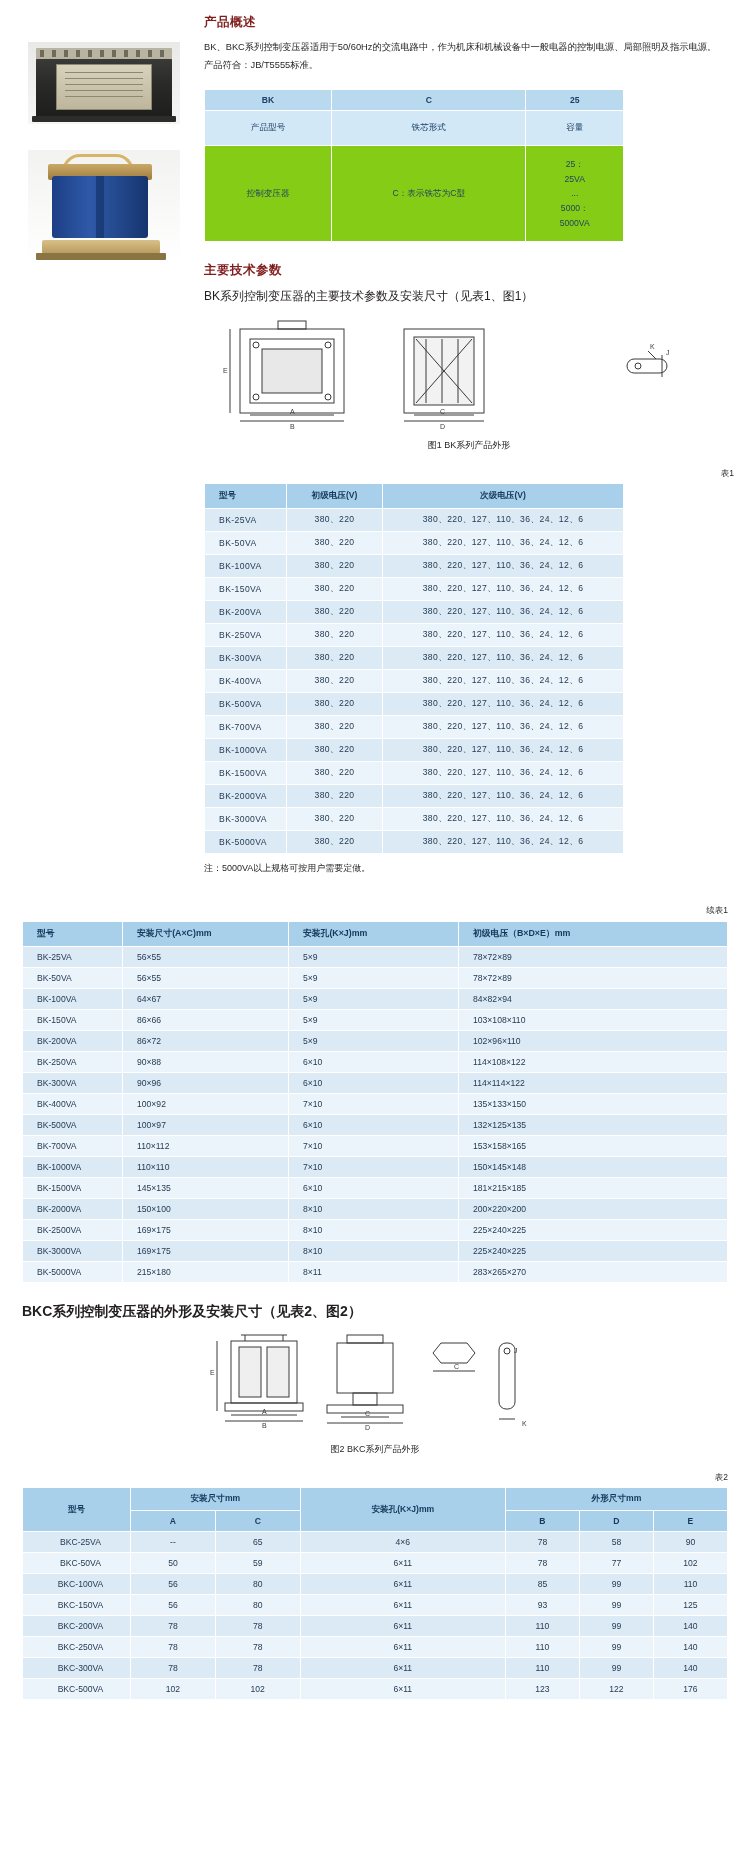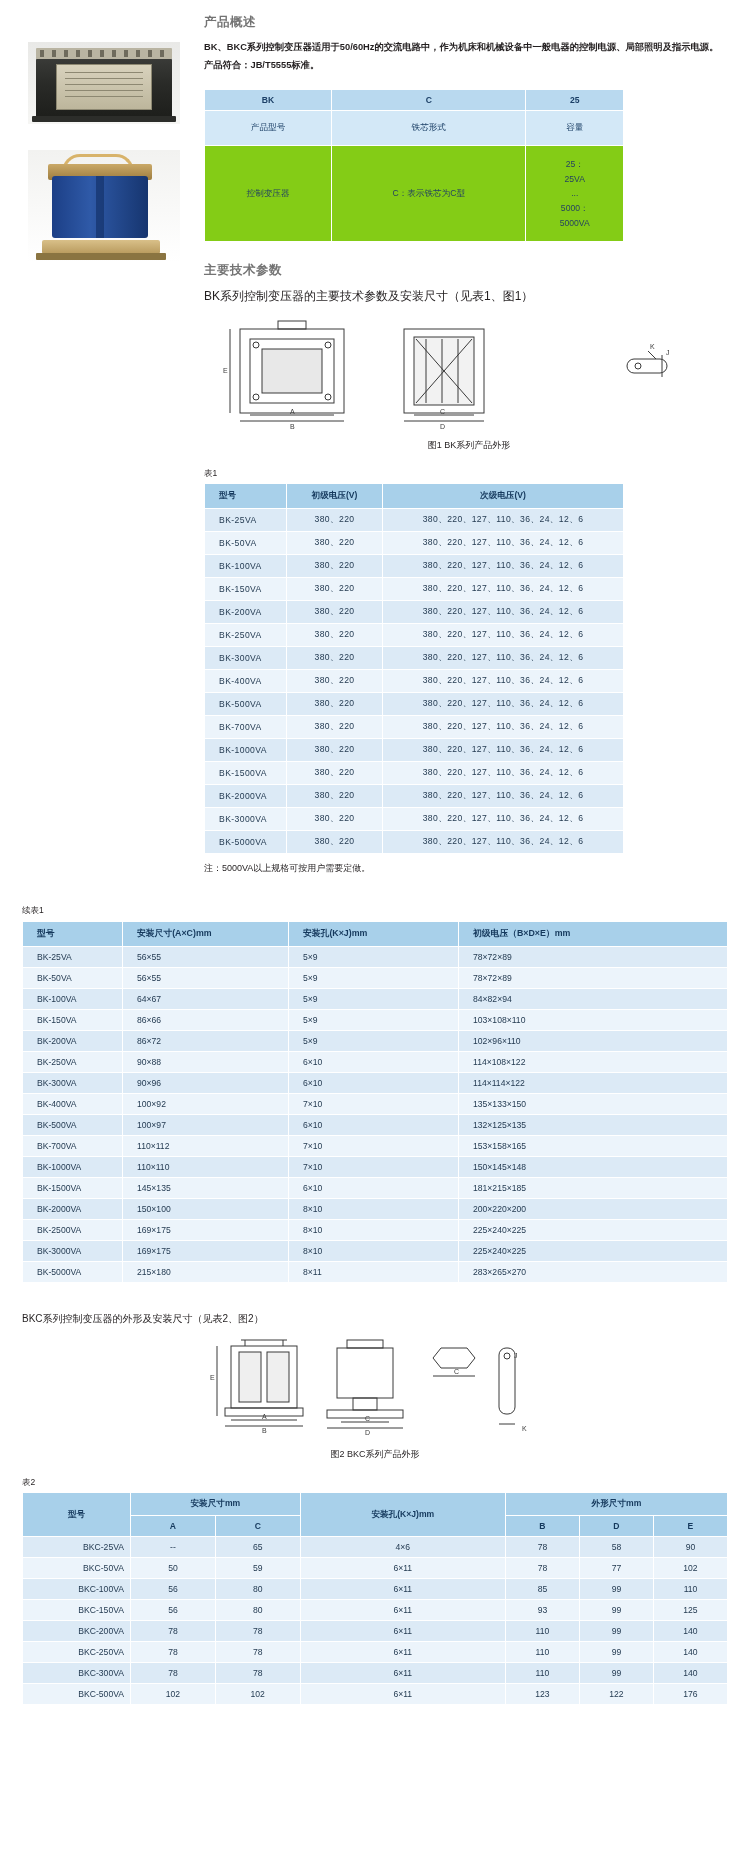--- a/index.html
+++ b/index.html
@@ -68,42 +68,42 @@
   .bkc-base {
     position:absolute; left:14px; bottom:8px; width:118px; height:14px;
     background:linear-gradient(#d9c089,#b89a5d); border-radius:2px;
   }
   .bkc-foot {
     position:absolute; left:8px; bottom:2px; width:130px; height:7px; background:#8a7441; border-radius:1px;
   }
 
   
   h2.sec {
-    color:#737373; font-size:12.5px; font-weight:bold; margin:0 0 9px 0; letter-spacing:.5px;
+    color:#7f1d1d; font-size:12.5px; font-weight:bold; margin:0 0 9px 0; letter-spacing:.5px;
   }
   p.para { margin:0 0 3px 0; line-height:1.62; font-size:9.3px; color:#231f20; }
-  .para-block { margin-bottom:16px;font-weight:bold; }
+  .para-block { margin-bottom:16px; }
 
   
   table { border-collapse:collapse; width:100%; font-size:8.6px; }
   table td, table th { border:1px solid #ffffff; padding:4px 8px; font-weight:normal; text-align:center; }
 
   
   .tbl-guide { width:420px; margin-left:0; }
   .tbl-guide .hd td { background:#b9d9ef; color:#1b3f66; font-weight:bold; padding:5px 6px; }
   .tbl-guide .sub td { background:#d3e8f7; color:#1b3f66; padding:11px 6px; }
   .tbl-guide .bd td { background:#84cc16; color:#26445f; padding:10px 6px; height:96px; vertical-align:middle; line-height:1.7; }
 
   
   .intro { font-size:12px; margin:2px 0 10px 0; }
 
   
   .fig-wrap { position:relative; width:100%; height:120px; margin:2px 0 4px 0; }
   .fig-cap { text-align:center; font-size:9px; margin:2px 0 12px 0; }
-  .tbl-no { font-size:8.5px; margin:16px 0 3px 0; }
+  .tbl-no { text-align:right; font-size:8.5px; margin:16px 0 3px 0; }
 
   
   .tbl1 { width:420px; }
   .tbl1 thead td { background:#a8d0ea; color:#15395d; font-weight:bold; padding:6px 4px; font-size:8.6px; }
   .tbl1 tbody td { background:#dceaf6; padding:5px 4px; color:#243b52; letter-spacing:.4px; }
   .tbl1 tbody tr:nth-child(even) td { background:#ecf4fb; }
   .tbl1 td.c1 { text-align:left; padding-left:14px; width:82px; }
   .tbl1 td.c2 { width:96px; }
 
   .note { font-size:9px; margin:8px 0 0 0; }
@@ -115,23 +115,23 @@
   .tbl2 tbody tr:nth-child(even) td { background:#ecf4fb; }
   .tbl2 .w1 { width:100px; }
   .tbl2 .w2 { width:166px; }
   .tbl2 .w3 { width:170px; }
 
   
   .tbl3 { width:100%; }
   .tbl3 thead td { background:#a8d0ea; color:#15395d; font-weight:bold; padding:5px 6px; }
   .tbl3 tbody td { background:#dceaf6; padding:5px 6px; color:#243b52; }
   .tbl3 tbody tr:nth-child(even) td { background:#ecf4fb; }
-  .tbl3 td.lft { text-align:right; padding-left:14px; }
-
-  .mid-text { font-size:10px; margin:29px 0 6px 0; }
+  .tbl3 td.lft { text-align:center; padding-left:14px; }
+
+  .mid-text { font-size:14px; margin:20px 0 6px 0;font-weight:bold; }
   .spacer-14 { height:14px; }
   .spacer-20 { height:20px; }
 
   svg { display:block; }
 </style>
 </head>
 <body>
 
 <div class="page">
 

